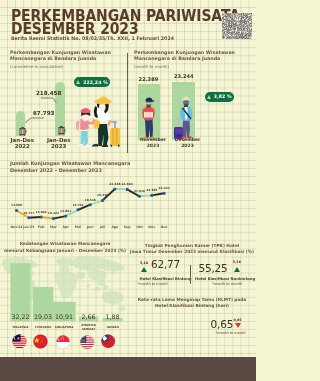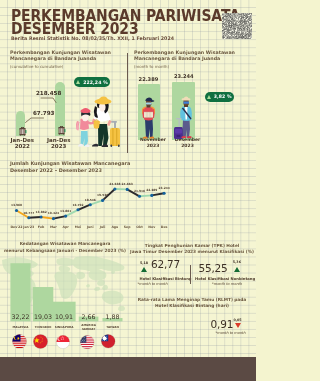--- a/index.html
+++ b/index.html
@@ -1985,19 +1985,19 @@
   <div class="bignum" style="left:198.5px;top:262.4px;">55,25</div>
   <div class="tpkdelta" style="left:232.8px;top:260.4px;">5,36</div>
   <div class="tri-up-dk" style="position:absolute;left:233.8px;top:266.6px;"></div>
   <div class="tpklbl" style="left:195px;top:277.4px;">Hotel Klasifikasi Nonbintang</div>
   <div class="tpknote" style="left:212px;top:282.2px;">*month to month</div>
 
   <div class="ph" style="left:128px;top:297.1px;width:128px;text-align:center;font-size:4.3px;line-height:6.3px;">
     <div>Rata-rata Lama Menginap Tamu (RLMT) pada</div>
     <div>Hotel Klasifikasi Bintang  (hari)</div>
   </div>
-  <div class="bignum" style="left:210.6px;top:317.6px;">0,91</div>
+  <div class="bignum" style="left:210.6px;top:317.6px;">0,65</div>
   <div class="tpkdelta" style="left:233.4px;top:317.6px;">0,05</div>
   <div class="tri-dn-rd" style="position:absolute;left:234.7px;top:322.8px;"></div>
   <div class="tpknote" style="left:215.5px;top:330.6px;">*month to month</div>
 
   <div class="footer"></div>
 </div>
 
 </body></html>

